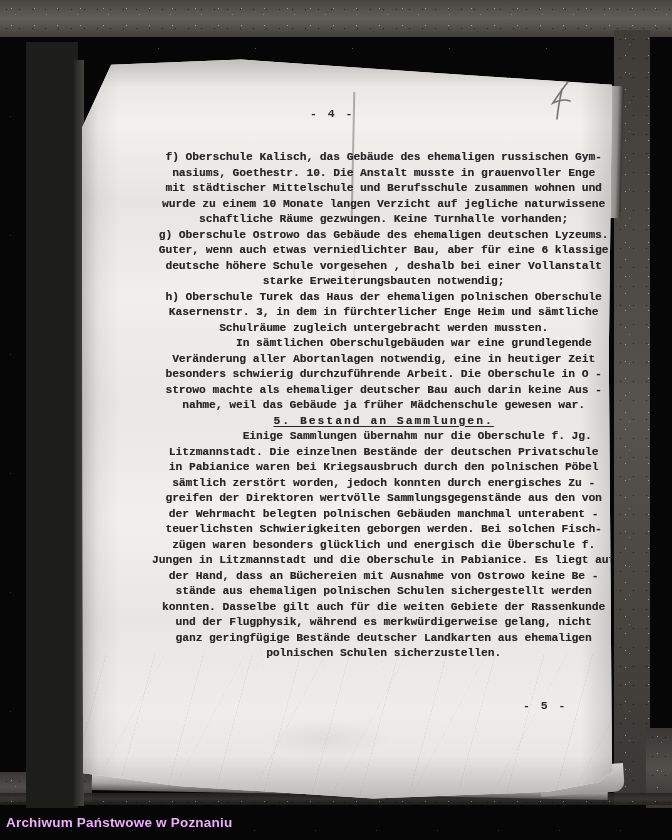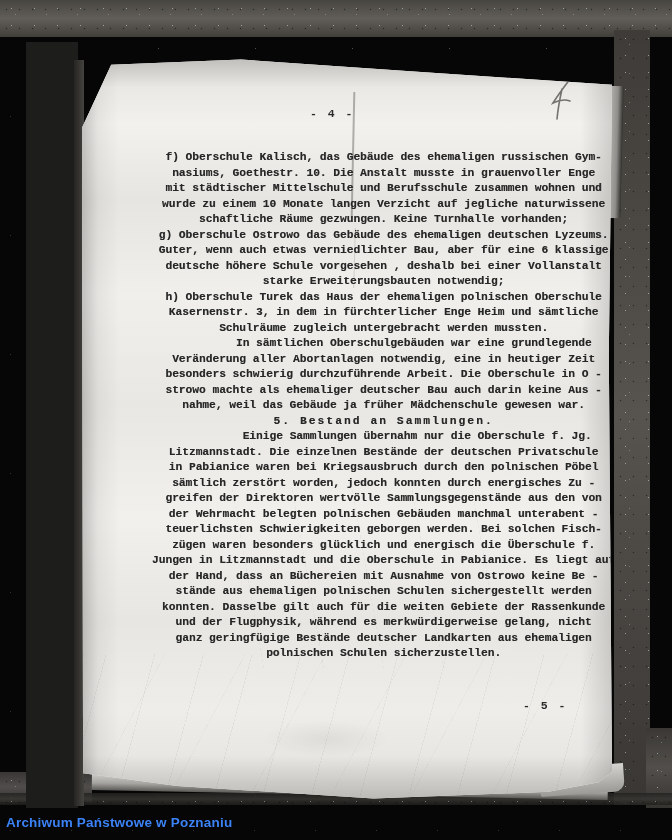--- a/index.html
+++ b/index.html
@@ -82,32 +82,32 @@
   .typed {
     position: absolute; left: 70px; top: 92px;
     font-family: "Liberation Mono", "DejaVu Sans Mono", monospace;
     font-size: 11.2px; line-height: 15.5px;
     font-weight: bold;
     color: #262626;
     white-space: pre;
     text-shadow: 0.3px 0 0 rgba(38,38,38,.45);
   }
   .typed .line { height: 15.5px; text-align: center; }
-  .typed .uline { text-underline-offset: 2px; text-decoration-thickness: 1px; letter-spacing: 2.1px; }
+  .typed .uline { text-decoration: underline; text-underline-offset: 2px; text-decoration-thickness: 1px; letter-spacing: 2.1px; }
 
   .pn { position: absolute; font-family: "Liberation Mono", "DejaVu Sans Mono", monospace; font-size: 11.5px; font-weight: bold; color: #2a2a2a; letter-spacing: 2px; }
   .pn-top { left: 228px; top: 49px; }
   .pn-bottom { left: 441px; top: 641px; }
 
   .handwritten { position: absolute; left: 463px; top: 18px; width: 30px; height: 46px; opacity: .75; }
 
   .watermark {
     position: absolute; left: 6px; top: 815px; z-index: 6;
     font-family: "Liberation Sans", sans-serif;
-    font-size: 13.5px; font-weight: bold; color: #3b82f6;
+    font-size: 13.5px; font-weight: bold; color: #f0abfc;
     letter-spacing: .2px;
   }
 </style>
 </head>
 <body>
 
 <div class="dust"></div>
 <div class="top-band texture"></div>
 <div class="right-strip texture"></div>
 <div class="right-bottom-patch texture"></div>

